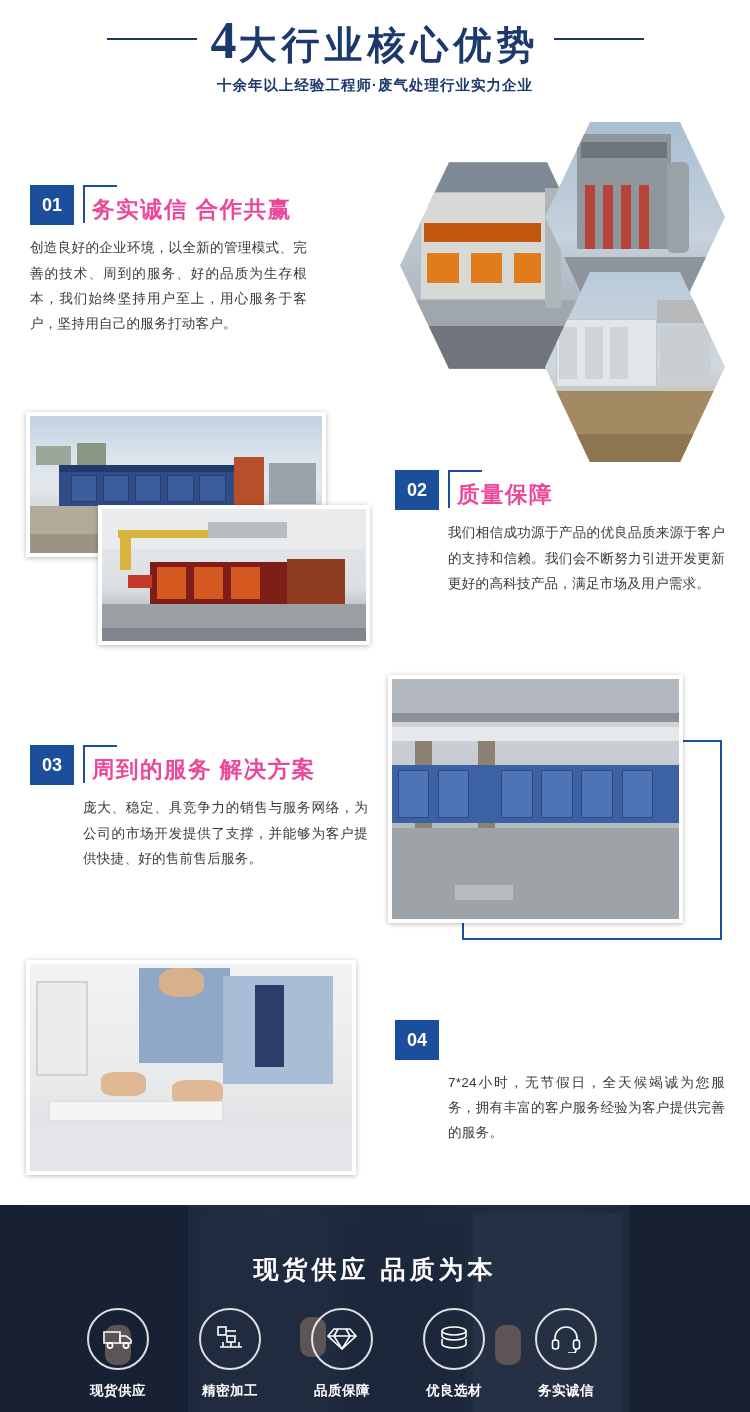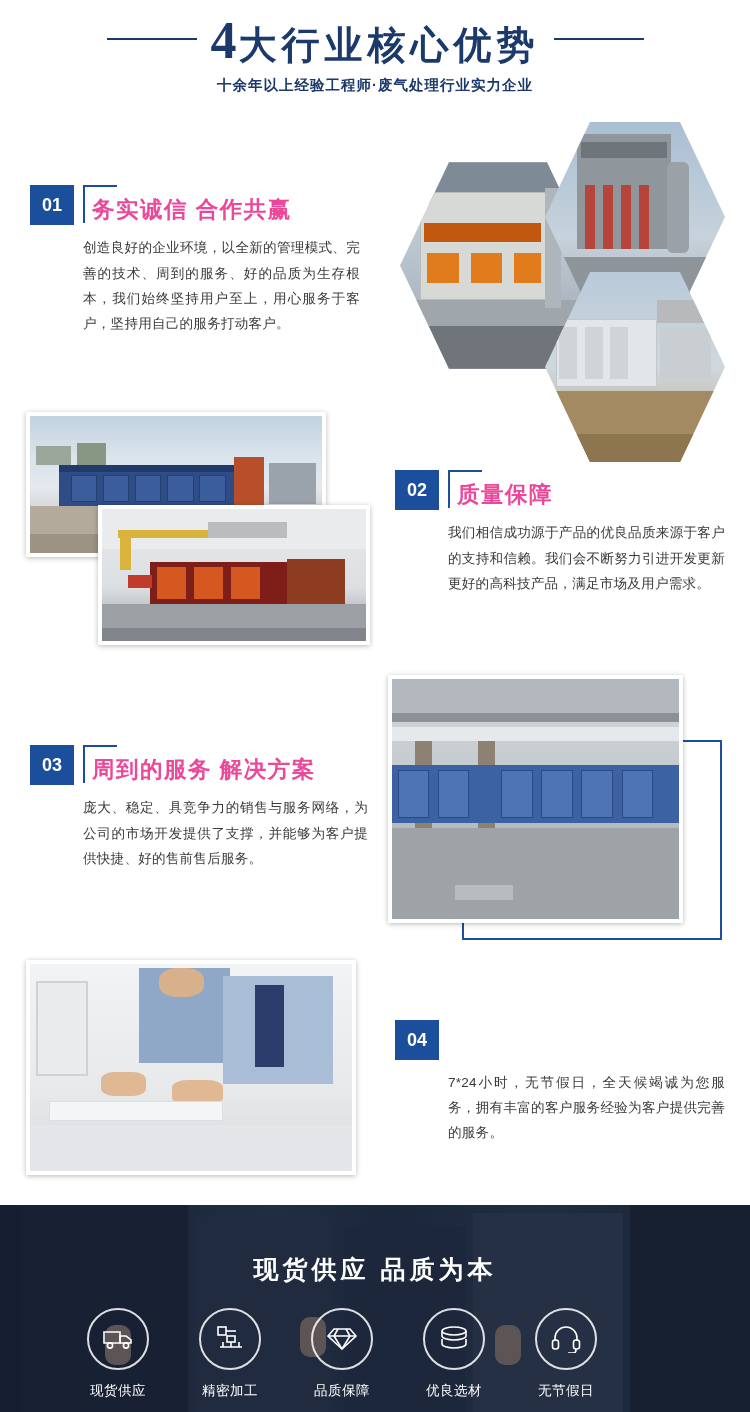--- a/index.html
+++ b/index.html
@@ -158,20 +158,21 @@
     font-size: 25px;
     font-weight: bold;
     letter-spacing: 4px;
   }
   .banner-items {
     position: absolute;
     left: 0; width: 684px;
     display: flex;
     justify-content: center;
     gap: 34px;
+    font-weight: bold;
   }
   .banner-item {
     width: 78px;
     display: flex;
     flex-direction: column;
     align-items: center;
   }
   .banner-circle {
     width: 62px; height: 62px;
     border: 2px solid rgba(255,255,255,.85);
@@ -203,21 +204,21 @@
   </div>
 
   <div class="block" style="left:30px; top:185px; width:330px;">
     <div class="block-head">
       <div class="num-badge">01</div>
       <div class="head-right">
         <div class="head-bracket"></div>
         <div class="block-title">务实诚信 合作共赢</div>
       </div>
     </div>
-    <div class="block-body" style="margin-top:10px; margin-left:53px; width:277px;">创造良好的企业环境，以全新的管理模式、完善的技术、周到的服务、好的品质为生存根本，我们始终坚持用户至上，用心服务于客户，坚持用自己的服务打动客户。</div>
+    <div class="block-body" style="margin-top:10px; width:277px;">创造良好的企业环境，以全新的管理模式、完善的技术、周到的服务、好的品质为生存根本，我们始终坚持用户至上，用心服务于客户，坚持用自己的服务打动客户。</div>
   </div>
 
   <div class="hexwrap" style="left:395px; top:118px; width:330px; height:290px;">
 
     <div class="hex" style="left:5px; top:40px; width:196px; height:215px;">
       <div class="ph" style="background:linear-gradient(#c9d3dd 0%, #b9c4cf 45%, #9aa3ab 100%);"></div>
       <div class="ph">
         <div style="position:absolute;left:0;top:0;width:100%;height:22%;background:#7e8a96;"></div>
         <div style="position:absolute;left:10%;top:16%;width:66%;height:50%;background:#d7d9d6;border:1px solid #b7bcbd;"></div>
         <div style="position:absolute;left:12%;top:30%;width:60%;height:9%;background:#c2580f;"></div>
@@ -431,19 +432,19 @@
 
       <div class="banner-item">
         <div class="banner-circle">
           <svg width="30" height="28" viewBox="0 0 30 28" fill="none" stroke="#ffffff" stroke-width="1.6">
             <path d="M4 16v-3a11 11 0 0 1 22 0v3"></path>
             <rect x="1.5" y="15" width="6" height="9" rx="2.5"></rect>
             <rect x="22.5" y="15" width="6" height="9" rx="2.5"></rect>
             <path d="M25 24v1a3 3 0 0 1-3 3h-5"></path>
           </svg>
         </div>
-        <div class="banner-label">无节假日</div>
+        <div class="banner-label">务实诚信</div>
       </div>
 
     </div>
   </div>
 
 </div>
 
 </body></html>

